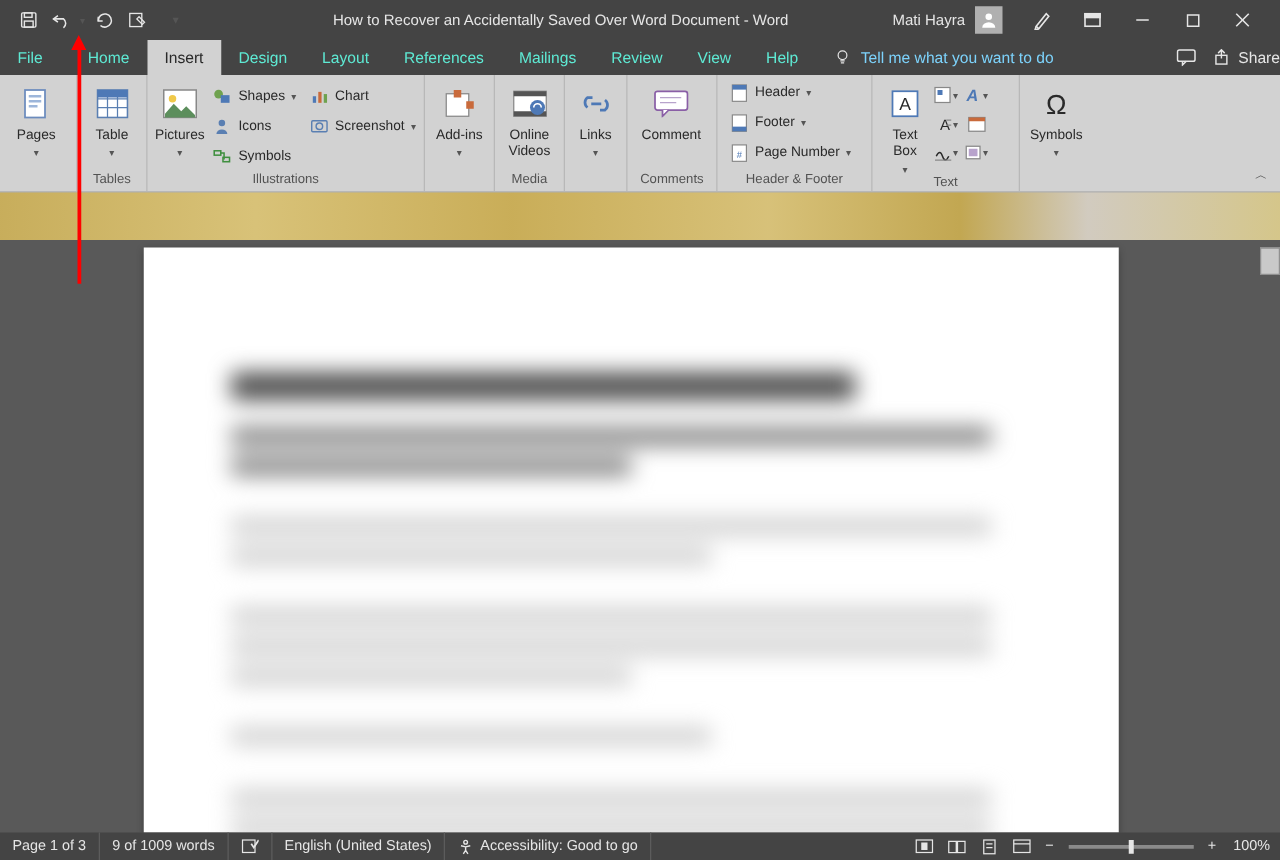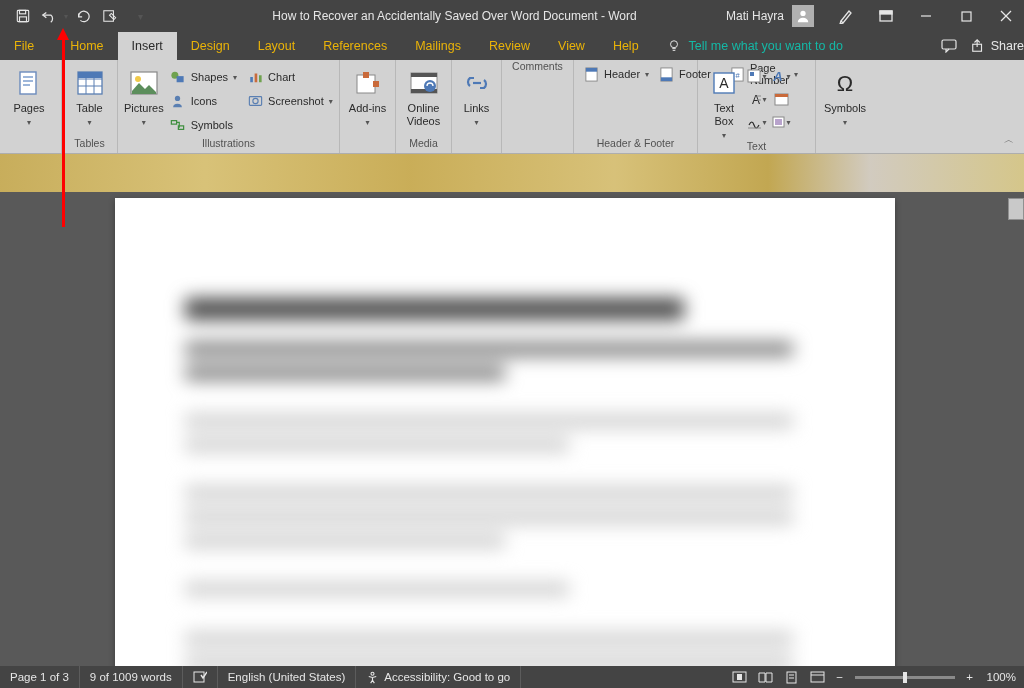--- a/index.html
+++ b/index.html
@@ -4,36 +4,36 @@
 <style>
 * { margin: 0; padding: 0; box-sizing: border-box; font-family: "Segoe UI", Arial, sans-serif; }
 body { width: 1024px; height: 688px; background: #595959; overflow: hidden; position: relative; }
 
 
 .title-bar { height: 32px; background: #444444; display: flex; align-items: center; color: #e6e6e6; font-size: 12px; }
 .qat { display: flex; align-items: center; gap: 4px; padding-left: 12px; }
 .qat-btn { width: 22px; height: 22px; display: flex; align-items: center; justify-content: center; color: #e6e6e6; cursor: pointer; }
 .qat-sep { width: 10px; }
 .doc-title { flex: 1; text-align: center; padding-left: 40px; }
-.title-right { display: flex; align-items: center; gap: 4px; padding-right: 0; }
+.title-right { display: flex; align-items: center; gap: 4px; padding-right: 12px; }
 .user-block { display: flex; align-items: center; gap: 8px; margin-right: 10px; }
 .avatar { width: 22px; height: 22px; background: #b0b0b0; display: flex; align-items: center; justify-content: center; }
 .win-btn { width: 36px; height: 28px; display: flex; align-items: center; justify-content: center; color: #e6e6e6; cursor: pointer; }
 .user-name { font-size: 12px; }
 
 
 .arrow-annot { position: absolute; left: 58px; top: 28px; width: 12px; height: 200px; z-index: 50; pointer-events: none; }
 .arrow-shaft { position: absolute; left: 4px; top: 9px; width: 3px; height: 190px; background: #ff0000; }
 .arrow-head { position: absolute; left: -1px; top: 0; width: 0; height: 0; border-left: 6px solid transparent; border-right: 6px solid transparent; border-bottom: 12px solid #ff0000; }
 
 
 .tabs-row { height: 28px; background: #444444; display: flex; align-items: stretch; }
-.tab { padding: 0 14px; display: flex; align-items: center; color: #eab308; font-size: 12.5px; cursor: pointer; }
+.tab { padding: 0 14px; display: flex; align-items: center; color: #5eead4; font-size: 12.5px; cursor: pointer; }
 .tab.active { background: #d2d2d2; color: #2a2a2a; }
-.tell-me { display: flex; align-items: center; gap: 8px; padding-left: 14px; color: #14b8a6; font-size: 12.5px; }
+.tell-me { display: flex; align-items: center; gap: 8px; padding-left: 14px; color: #7dd3fc; font-size: 12.5px; }
 .tabs-spacer { flex: 1; }
 .tab-right { display: flex; align-items: center; gap: 14px; color: #e6e6e6; font-size: 12.5px; }
 .share-ctl { display: flex; align-items: center; gap: 6px; cursor: pointer; }
 
 
 .ribbon { height: 94px; background: #d2d2d2; border-bottom: 1px solid #aeaeae; display: flex; position: relative; }
 .group { border-right: 1px solid #b8b8b8; display: flex; flex-direction: column; }
 .group-body { flex: 1; display: flex; align-items: flex-start; padding: 4px 6px 0 6px; gap: 2px; }
 .group-label { height: 16px; font-size: 10.5px; color: #525252; text-align: center; padding-bottom: 1px; }
 .big-btn { width: 46px; display: flex; flex-direction: column; align-items: center; justify-content: flex-start; gap: 4px; padding-top: 4px; cursor: pointer; font-size: 11px; color: #2a2a2a; text-align: center; }
@@ -346,25 +346,38 @@
             </svg>
           </span>
         <span>Links</span>
         <span class="drop-caret">▾</span>
       </div>
     </div>
     <div class="group-label"></div>
   </div>
 
   <div class="group" style="width:72px">
+    <div class="group-body">
+      <div class="big-btn" style="width:58px">
+        <span class="ico">
+            <svg width="28" height="22" viewBox="0 0 28 22">
+              <rect x="1" y="1" width="26" height="15" rx="2" fill="#fff" stroke="#8a5fa6" stroke-width="1.4"></rect>
+              <path d="M7 16 l0 5 5-5" fill="#fff" stroke="#8a5fa6" stroke-width="1.4"></path>
+              <line x1="5" y1="6" x2="22" y2="6" stroke="#b8a3cc"></line>
+              <line x1="5" y1="10" x2="18" y2="10" stroke="#b8a3cc"></line>
+            </svg>
+          </span>
+        <span>Comment</span>
+      </div>
+    </div>
     <div class="group-label">Comments</div>
   </div>
 
   <div class="group" style="width:124px">
-    <div class="group-body" style="align-items:stretch;padding-top:3px">
+    <div class="group-body" style="flex-direction:column;align-items:stretch;padding-top:3px">
       <div class="hf-row">
         <span class="si">
             <svg width="15" height="15" viewBox="0 0 16 16">
               <rect x="2" y="1" width="12" height="14" fill="#fff" stroke="#888"></rect>
               <rect x="2" y="1" width="12" height="4" fill="#4e79b6"></rect>
             </svg>
           </span>
         <span>Header</span>
           <span class="drop-caret">▾</span>
       </div>

